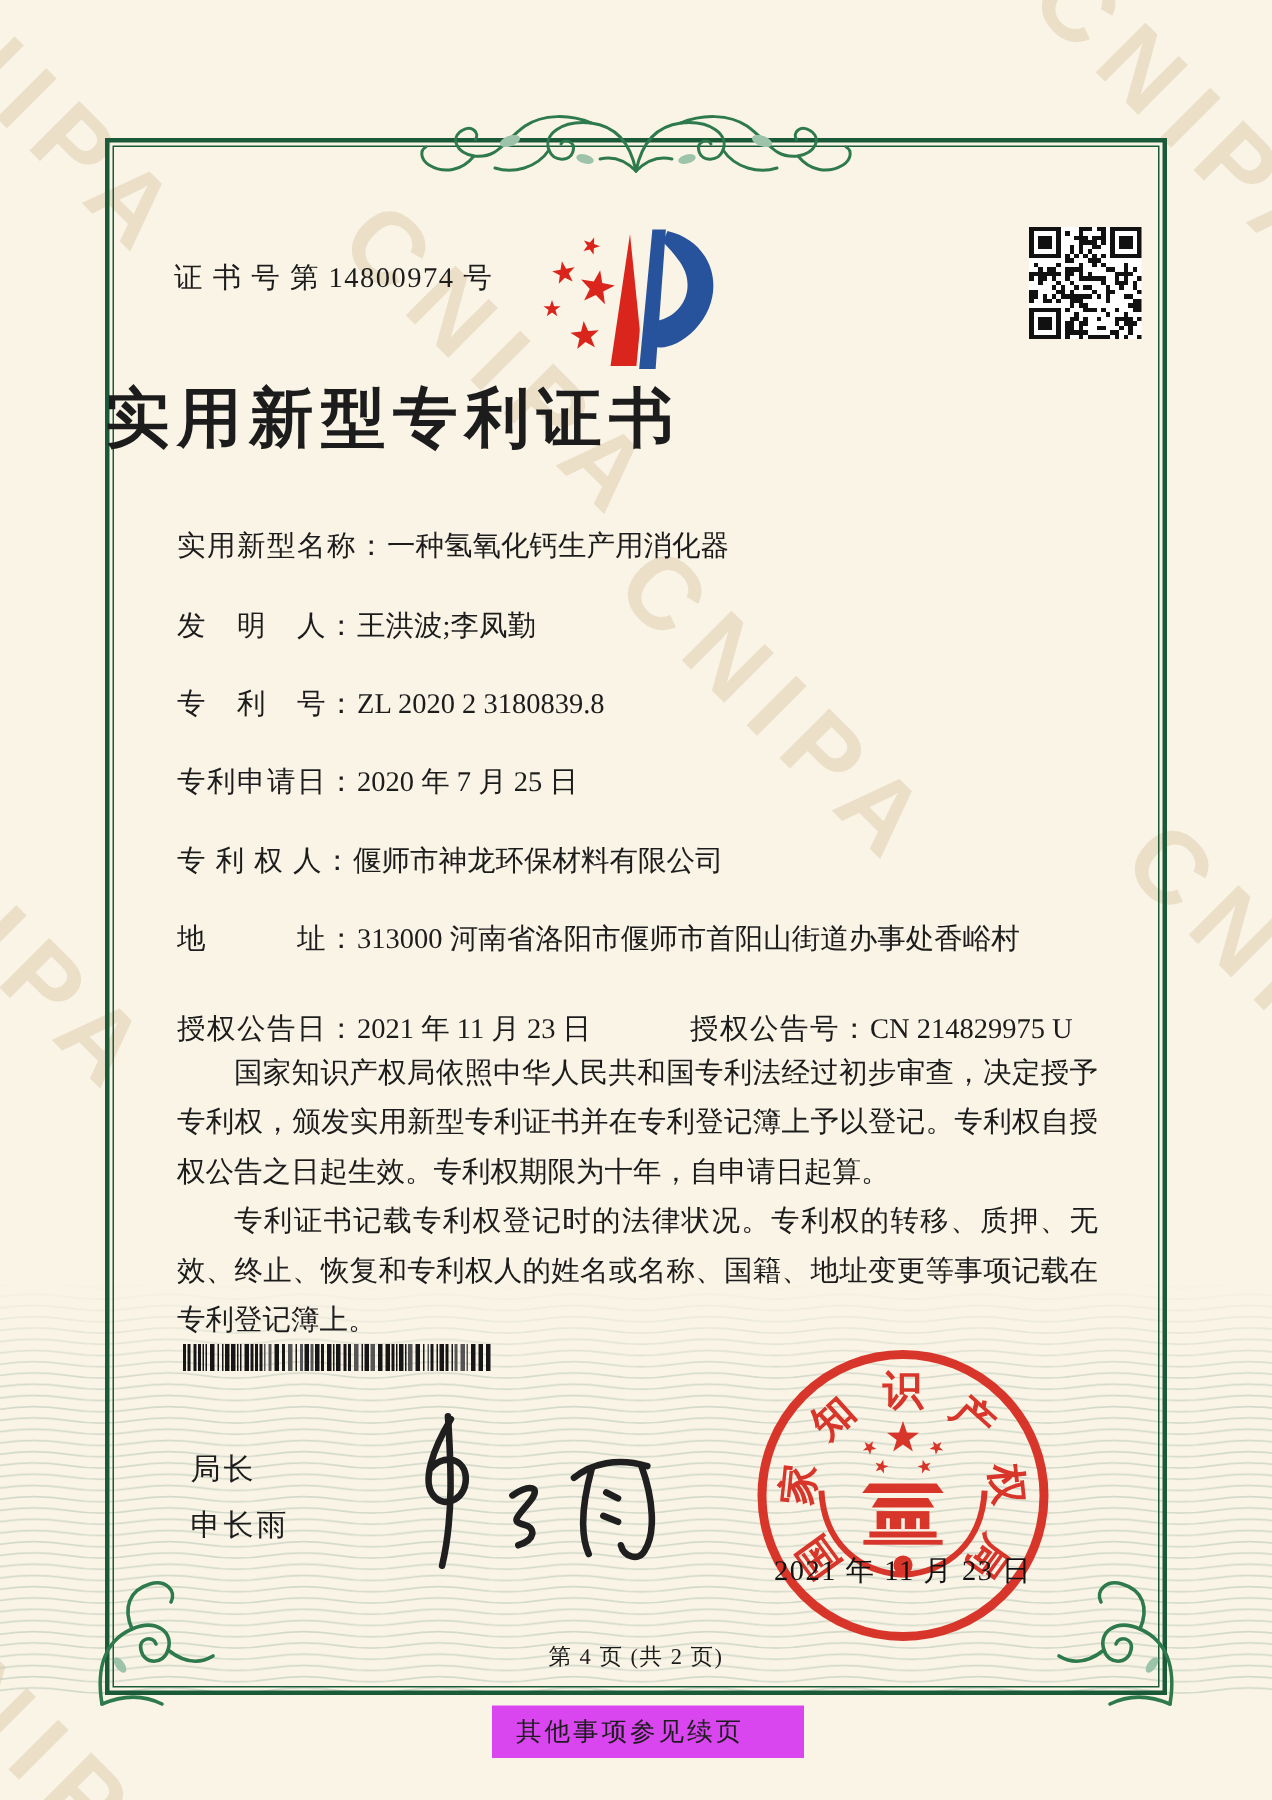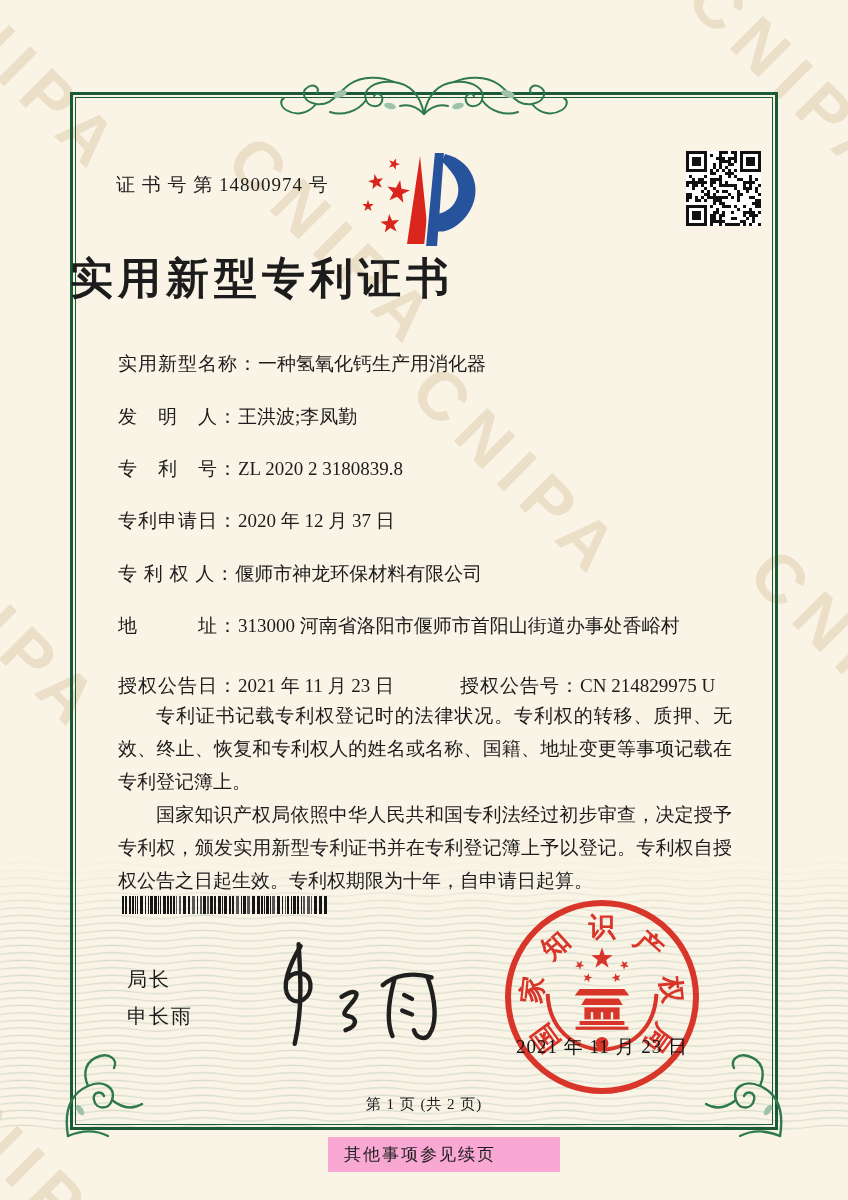--- a/index.html
+++ b/index.html
@@ -62,22 +62,22 @@
   .sig-name  { position:absolute; left:127px; top:1003px; z-index:3; font-size:20px; letter-spacing:2px; }
   .signature { position:absolute; left:240px; top:940px; z-index:3; }
 
   .seal { position:absolute; left:500px; top:895px; z-index:4; opacity:0.93; }
   .seal-date { position:absolute; left:492px; top:1034px; width:220px; z-index:5;
     text-align:center; font-size:19px; color:#121212; letter-spacing:1px; }
 
   .page-info { position:absolute; left:70px; top:1095px; width:708px; z-index:3;
     text-align:center; font-size:15px; letter-spacing:1px; }
 
-  .note-strip { position:absolute; left:328px; top:1137px; width:232px; height:35px;
-    z-index:3; background:#f9a8d4; line-height:35px; padding-left:16px;
+  .note-strip { position:absolute; left:328px; top:1137px; width:208px; height:35px;
+    z-index:3; background:#d946ef; line-height:35px; padding-left:16px;
     font-size:17px; letter-spacing:2px; }
 </style>
 </head>
 <body>
 
 <div id="page">
 
   <div class="wm" style="left:-48px; top:-55px;">CNIPA</div>
   <div class="wm" style="left:728px; top:-42px;">CNIPA</div>
   <div class="wm" style="left:268px; top:120px;">CNIPA</div>
@@ -361,35 +361,35 @@
   <div class="field f1">
     <span class="lbl">实用新型名称：</span><span class="val">一种氢氧化钙生产用消化器</span>
   </div>
   <div class="field f2">
     <span class="lbl">发　明　人：</span><span class="val">王洪波;李凤勤</span>
   </div>
   <div class="field f3">
     <span class="lbl">专　利　号：</span><span class="val">ZL 2020 2 3180839.8</span>
   </div>
   <div class="field f4">
-    <span class="lbl">专利申请日：</span><span class="val">2020 年 12 月 37 日</span>
+    <span class="lbl">专利申请日：</span><span class="val">2020 年 7 月 25 日</span>
   </div>
   <div class="field f5">
     <span class="lbl">专 利 权 人：</span><span class="val">偃师市神龙环保材料有限公司</span>
   </div>
   <div class="field f6">
     <span class="lbl">地　　　址：</span><span class="val">313000  河南省洛阳市偃师市首阳山街道办事处香峪村</span>
   </div>
   <div class="field f7">
     <span class="lbl">授权公告日：</span><span class="val val-fixed">2021 年 11 月 23 日</span><span class="lbl lbl2">授权公告号：</span><span class="val">CN 214829975 U</span>
   </div>
 
   <div class="paras">
+    <p>国家知识产权局依照中华人民共和国专利法经过初步审查，决定授予专利权，颁发实用新型专利证书并在专利登记簿上予以登记。专利权自授权公告之日起生效。专利权期限为十年，自申请日起算。</p>
     <p>专利证书记载专利权登记时的法律状况。专利权的转移、质押、无效、终止、恢复和专利权人的姓名或名称、国籍、地址变更等事项记载在专利登记簿上。</p>
-    <p>国家知识产权局依照中华人民共和国专利法经过初步审查，决定授予专利权，颁发实用新型专利证书并在专利登记簿上予以登记。专利权自授权公告之日起生效。专利权期限为十年，自申请日起算。</p>
   </div>
 
   <svg class="barcode" width="216" height="18" viewBox="0 0 216 18">
     <g id="barcode-bars">
         <rect x="2" y="0" width="2" height="18" fill="#161616"></rect>
         <rect x="5" y="0" width="2" height="18" fill="#161616"></rect>
         <rect x="9" y="0" width="2" height="18" fill="#161616"></rect>
         <rect x="12" y="0" width="2" height="18" fill="#161616"></rect>
         <rect x="15" y="0" width="1" height="18" fill="#161616"></rect>
         <rect x="17" y="0" width="1" height="18" fill="#161616"></rect>
@@ -489,16 +489,16 @@
       <rect x="100.5" y="121" width="3" height="9" fill="#faf4e6"></rect>
       <rect x="113" y="121" width="3" height="9" fill="#faf4e6"></rect>
       <rect x="74" y="132" width="56" height="5"></rect>
       <rect x="69" y="139" width="66" height="4"></rect>
       <path d="M34 98 C36 142 66 166 102 168 M170 98 C168 142 138 166 102 168" fill="none" stroke="#d7281d" stroke-width="5"></path>
       <circle cx="102" cy="160" r="8"></circle>
     </g>
   </svg>
   <div class="seal-date">2021 年 11 月 23 日</div>
 
-  <div class="page-info">第 1 页 (共 2 页)</div>
+  <div class="page-info">第 4 页 (共 2 页)</div>
   <div class="note-strip">其他事项参见续页</div>
 
 </div>
 
 </body></html>

